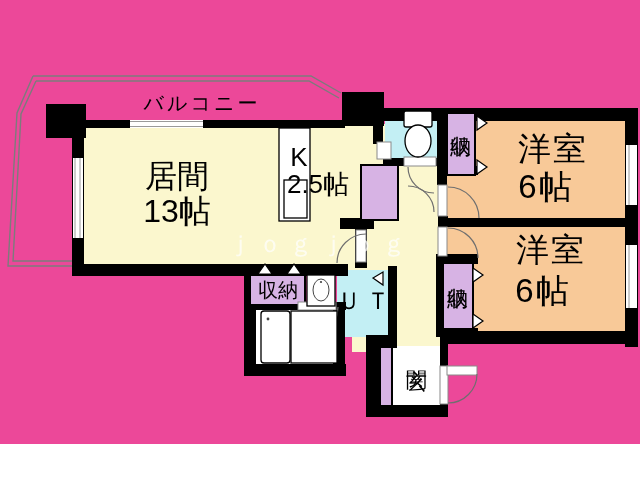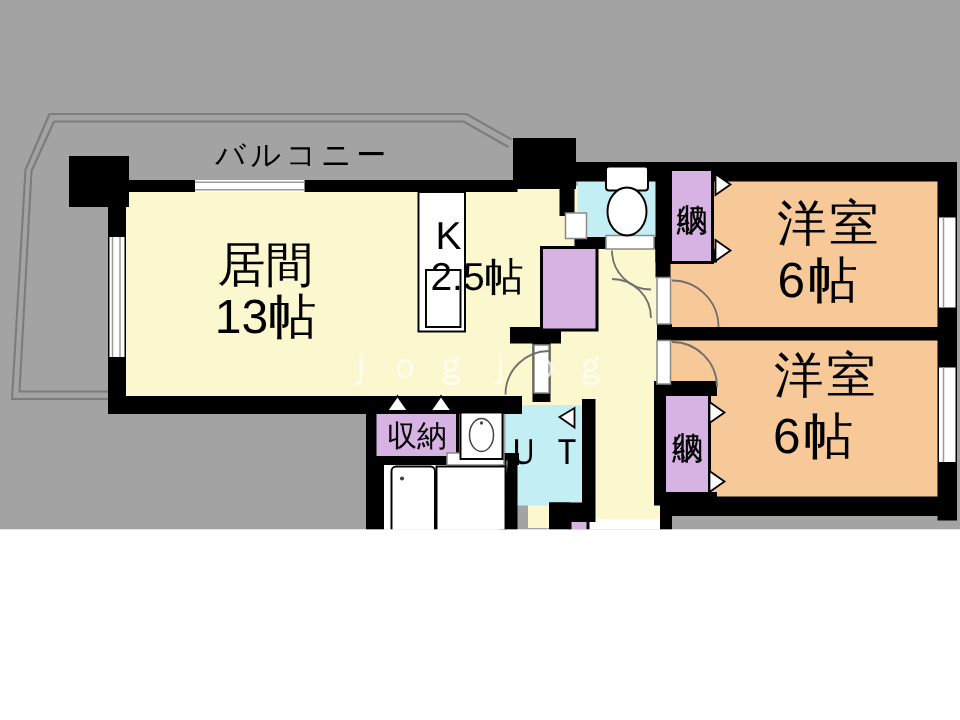--- a/index.html
+++ b/index.html
@@ -1,16 +1,16 @@
 <!DOCTYPE html>
 <html style="--c-room: #FBF7CE; --c-bed: #F8C998; --c-closet: #D7B3E4; --c-wet: #C3EFF4; --c-wall: #000000;"><head>
 <meta charset="utf-8">
 <style>
   html,body { margin:0; padding:0; background:#ffffff; }
-  #stage { position:relative; width:640px; height:353px; background:#a3a3a3; overflow:hidden;
+  #stage { position:relative; width:640px; height:444px; background:#ec4899; overflow:hidden;
            font-family:"Liberation Sans", sans-serif; }
   svg { position:absolute; left:0; top:0; }
   text { font-family:"Liberation Sans", sans-serif; fill:#000; }
   .fill-room   { fill:var(--c-room); }
   .fill-bed    { fill:var(--c-bed); }
   .fill-closet { fill:var(--c-closet); stroke:#000; stroke-width:2; }
   .fill-wet    { fill:var(--c-wet); }
   .wall        { fill:var(--c-wall); }
   .win         { fill:#ffffff; }
   .winline     { stroke:#9a9a9a; stroke-width:1; }

